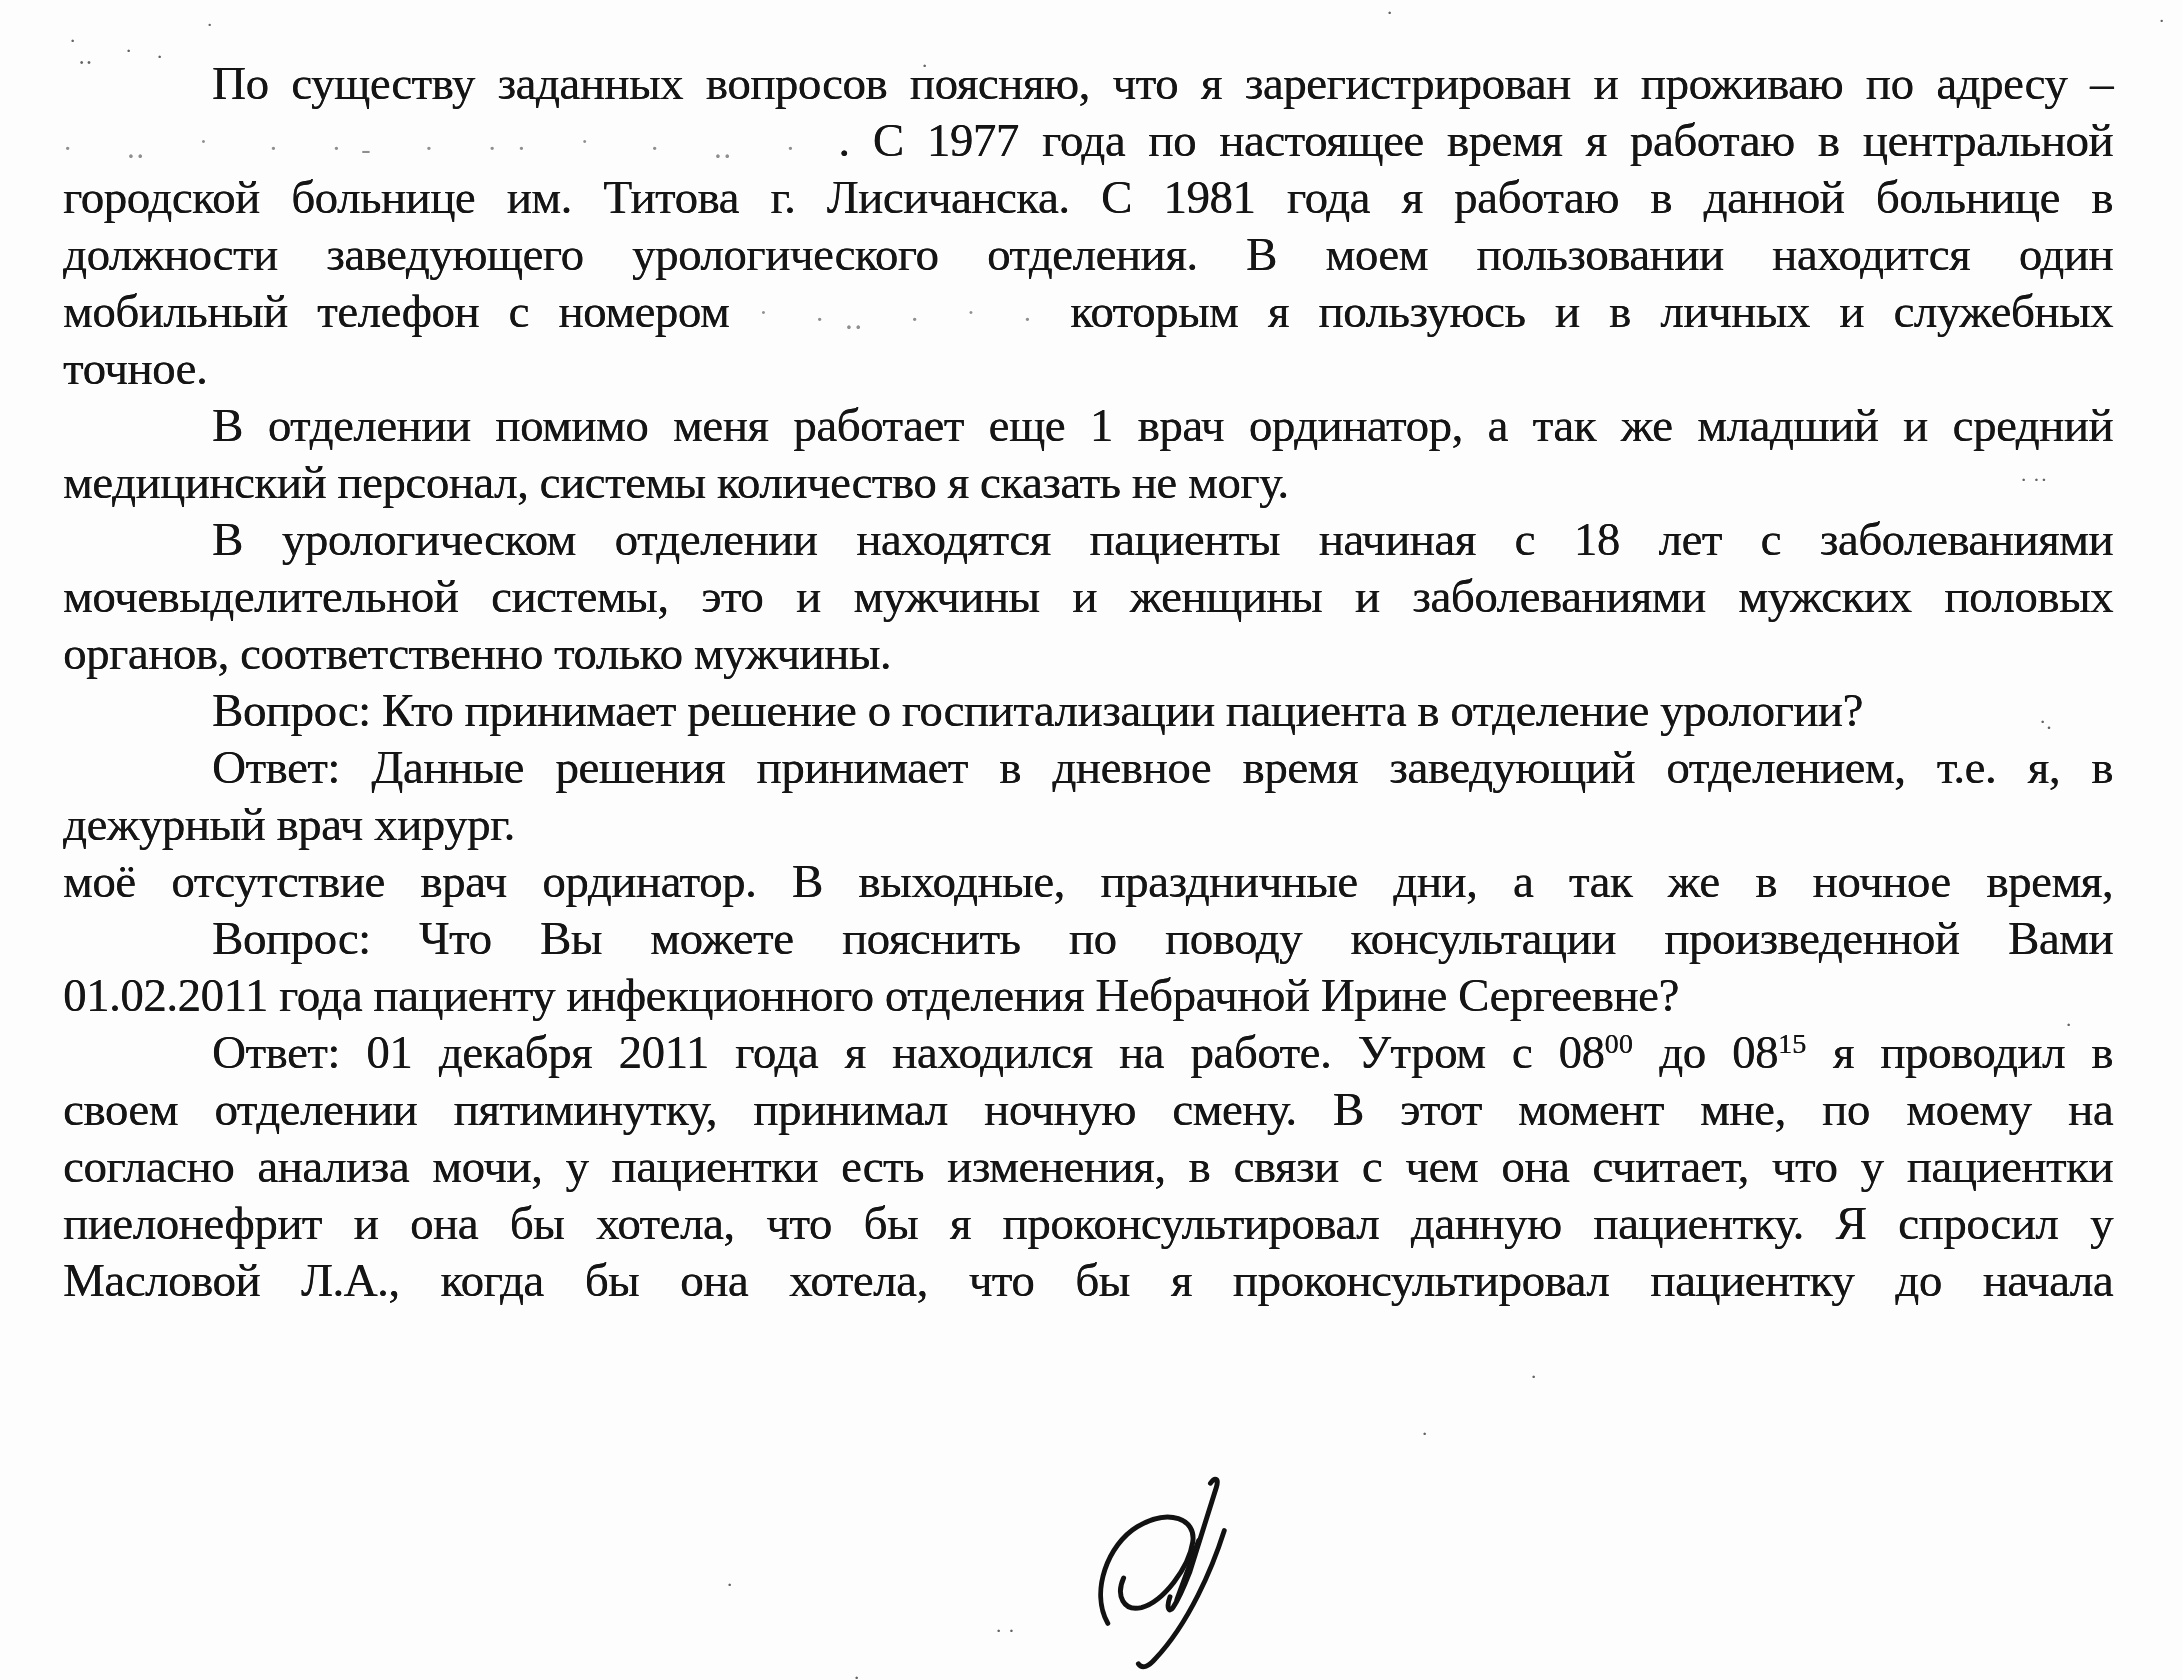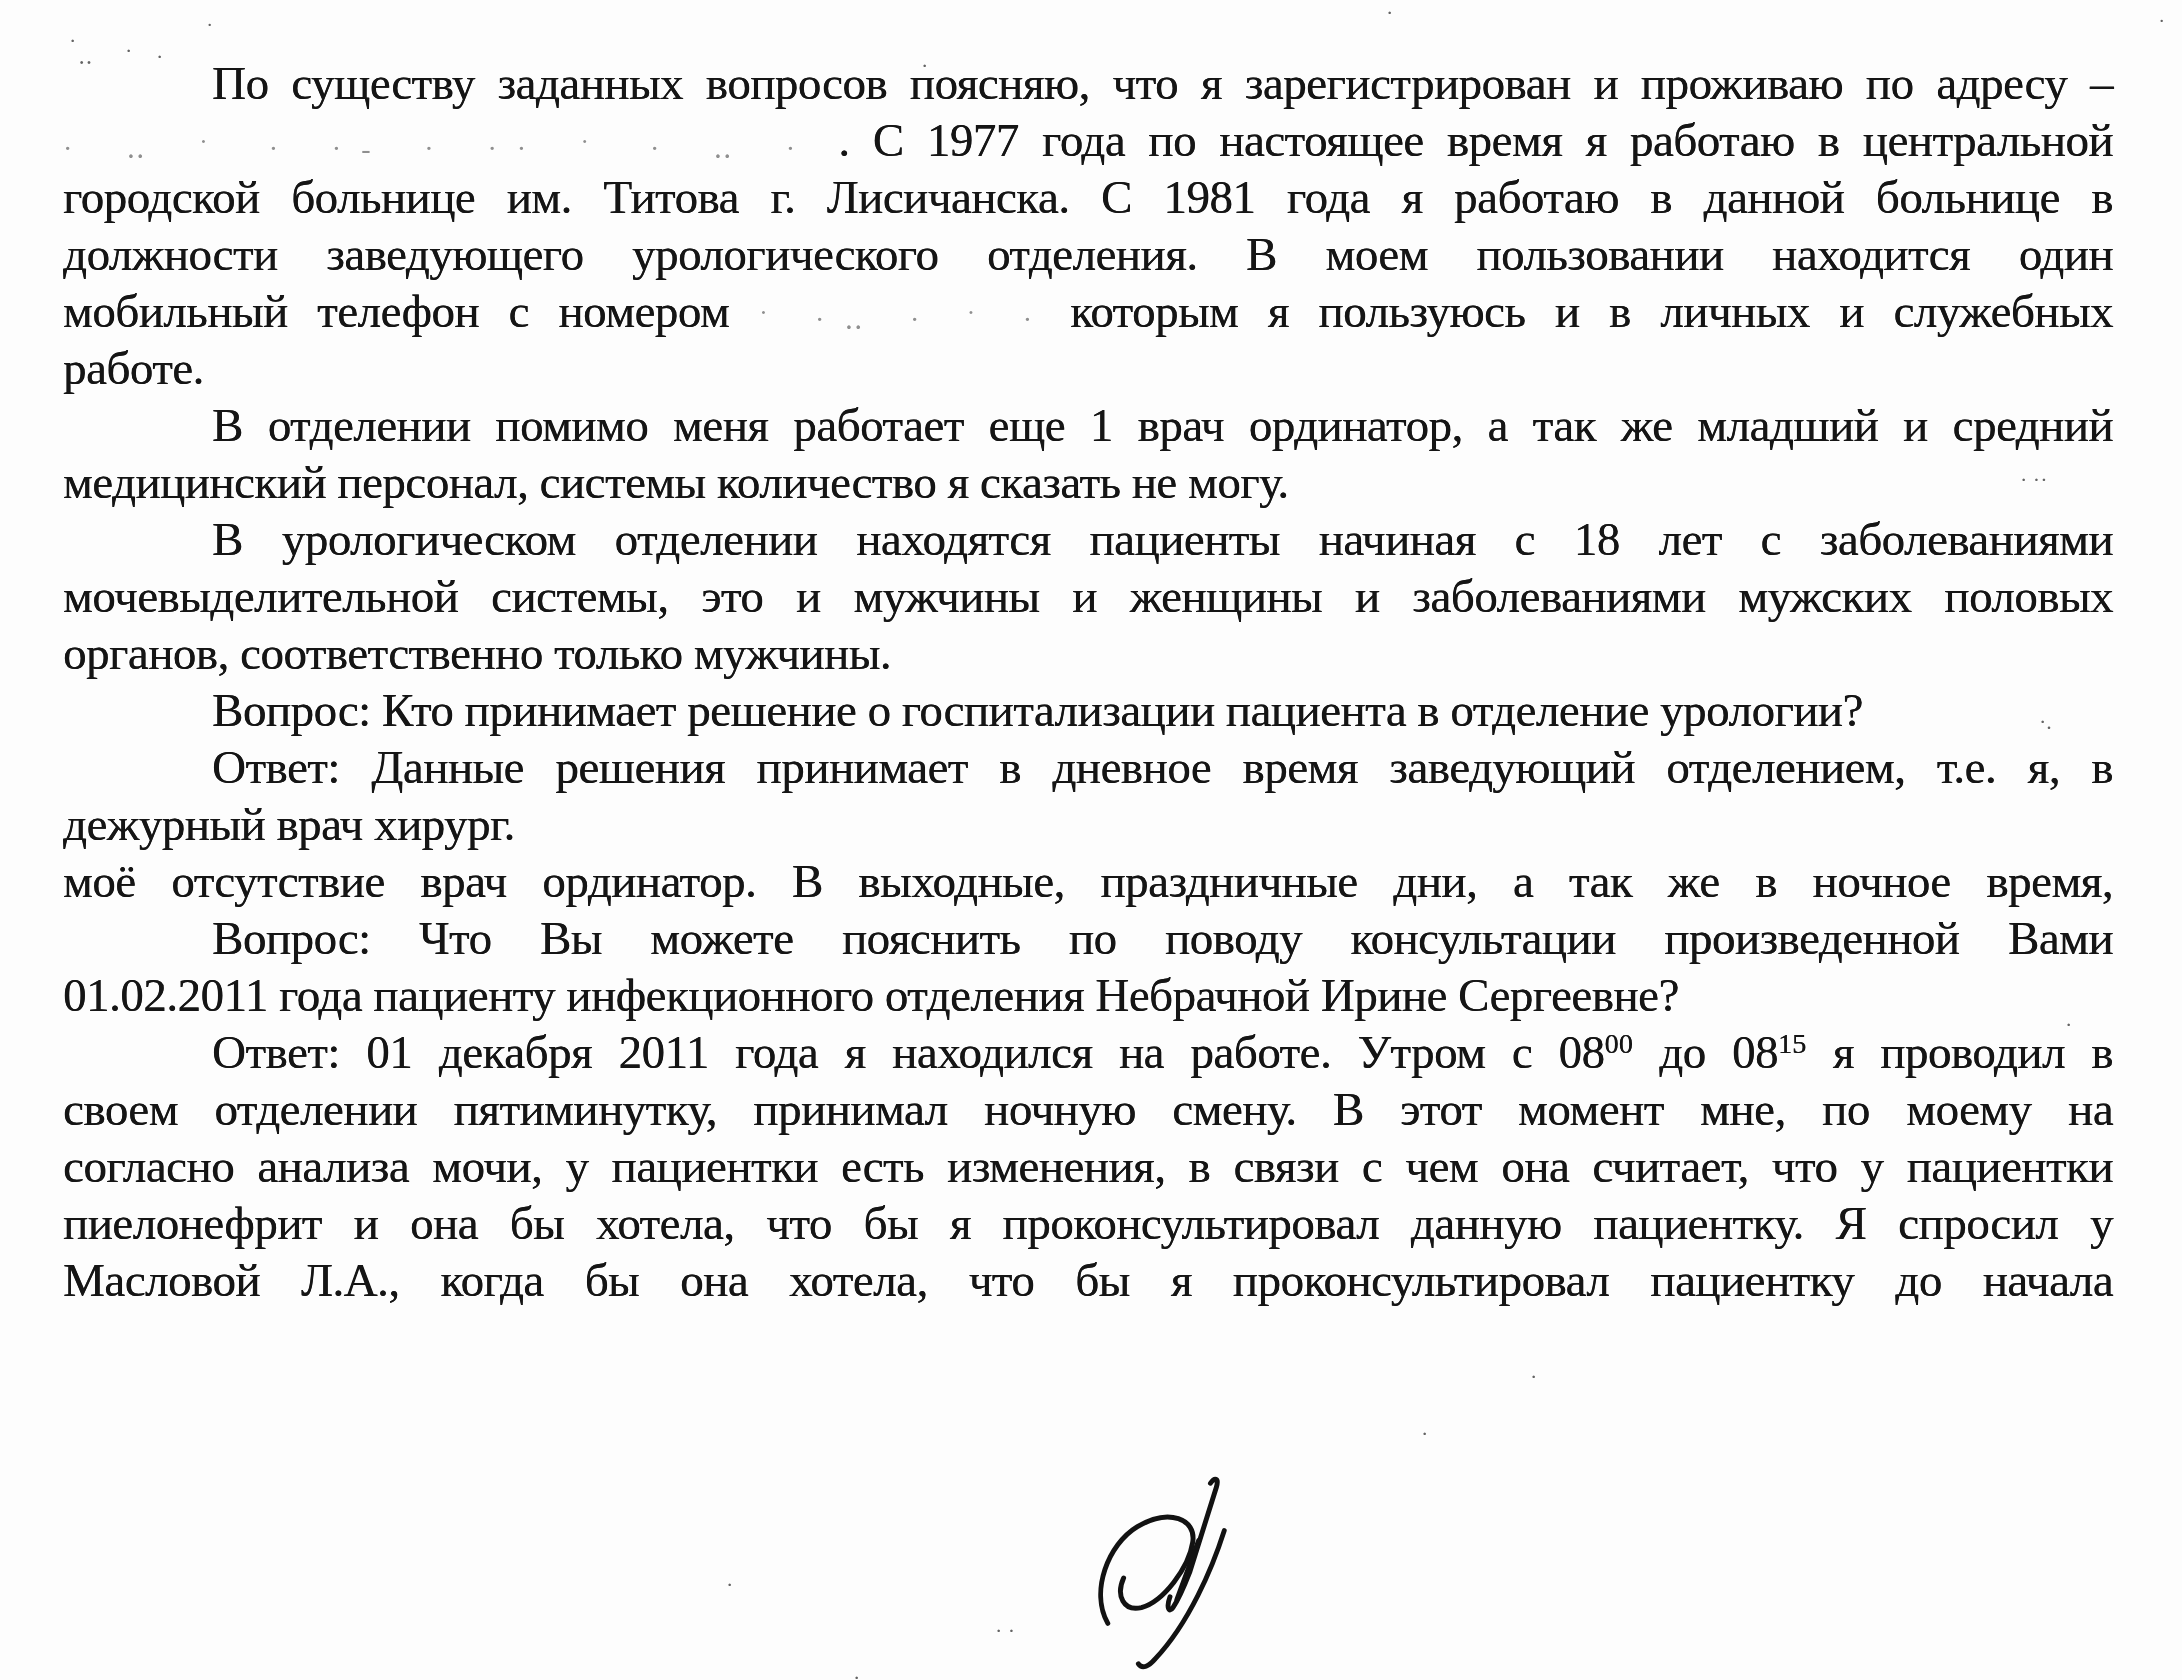--- a/index.html
+++ b/index.html
@@ -47,21 +47,21 @@
 <body>
 
 <div class="page" style="background: rgb(253, 253, 253); color: rgb(21, 21, 21);">
 
   <div class="text-block">
       <div class="line fill indent"><span>По существу заданных вопросов поясняю, что я зарегистрирован и проживаю по адресу –</span></div>
       <div class="line fill"><span class="redaction" style="width: 752px;">· ‥ ˙ · ·‐ · ·· ˙ · ‥ ·</span><span> . С 1977 года по настоящее время я работаю в центральной</span></div>
       <div class="line fill"><span>городской больнице им. Титова г. Лисичанска. С 1981 года я работаю в данной больнице в</span></div>
       <div class="line fill"><span>должности заведующего урологического отделения. В моем пользовании находится один</span></div>
       <div class="line fill"><span>мобильный телефон с номером </span><span class="redaction" style="width: 282px;">˙ ·‥ · ˙ ·</span><span> которым я пользуюсь и в личных и служебных</span></div>
-      <div class="line endline"><span>работе.</span></div>
+      <div class="line endline"><span>точное.</span></div>
       <div class="line fill indent"><span>В отделении помимо меня работает еще 1 врач ординатор, а так же младший и средний</span></div>
       <div class="line endline"><span>медицинский персонал, системы количество я сказать не могу.</span></div>
       <div class="line fill indent"><span>В урологическом отделении находятся пациенты начиная с 18 лет с заболеваниями</span></div>
       <div class="line fill"><span>мочевыделительной системы, это и мужчины и женщины и заболеваниями мужских половых</span></div>
       <div class="line endline"><span>органов, соответственно только мужчины.</span></div>
       <div class="line endline indent"><span>Вопрос: Кто принимает решение о госпитализации пациента в отделение урологии?</span></div>
       <div class="line fill indent"><span>Ответ: Данные решения принимает в дневное время заведующий отделением, т.е. я, в</span></div>
       <div class="line endline"><span>дежурный врач хирург.</span></div>
       <div class="line fill"><span>моё отсутствие врач ординатор. В выходные, праздничные дни, а так же в ночное время,</span></div>
       <div class="line fill indent"><span>Вопрос: Что Вы можете пояснить по поводу консультации произведенной Вами</span></div>

